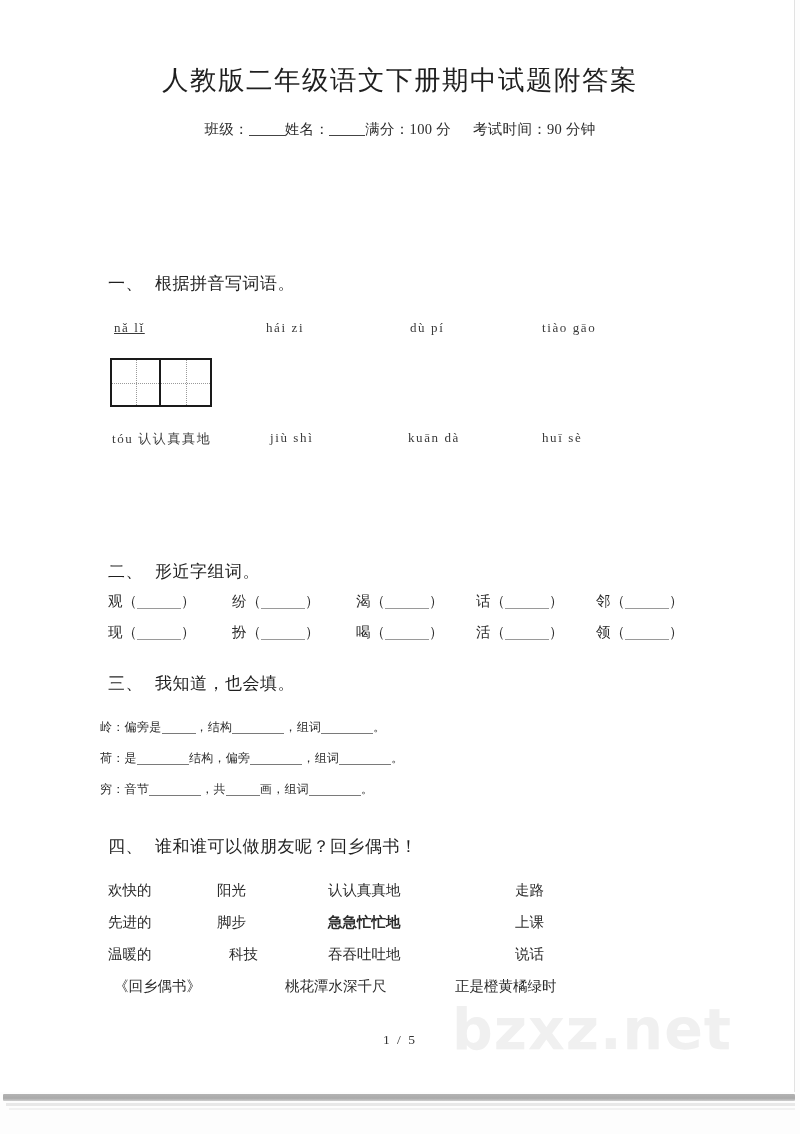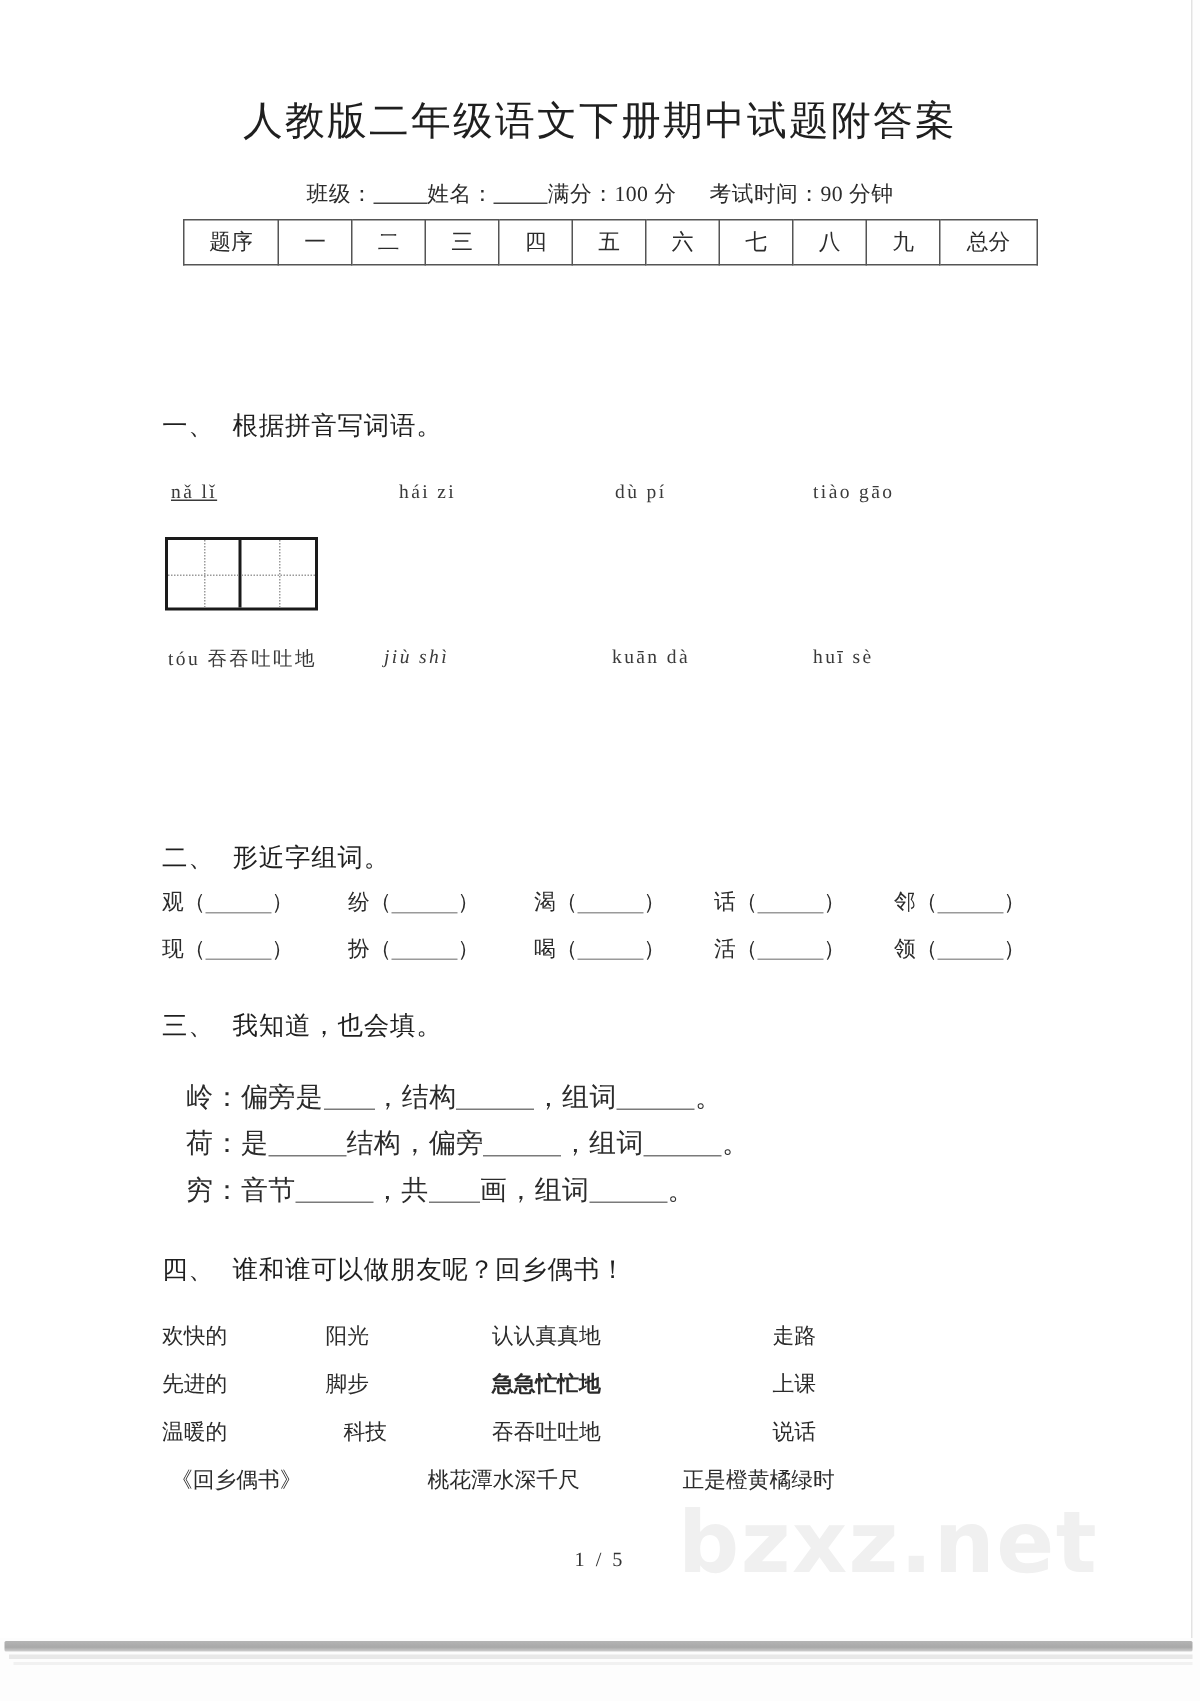--- a/index.html
+++ b/index.html
@@ -203,22 +203,22 @@
     display: inline-block;
     border-bottom: 1px solid #9a9a9a;
     width: 44px;
     height: 1em;
     vertical-align: -3px;
   }
 
   
   .fill-line {
     position: absolute;
-    left: 24px;
-    font-size: 18px;
+    left: 0;
+    font-size: 12px;
     color: #2b2b2b;
     white-space: nowrap;
     letter-spacing: 0.3px;
   }
   .fb {
     display: inline-block;
     border-bottom: 1px solid #7a7a7a;
     height: 1em;
     vertical-align: -3px;
   }
@@ -265,55 +265,42 @@
     <div class="watermark">bzxz.net</div>
 
     <div class="doc-title">人教版二年级语文下册期中试题附答案</div>
 
     <div class="meta-line">
       <span>班级：</span><span class="blank-u"></span><span>姓名：</span><span class="blank-u"></span><span>满分：</span><span>100 分</span><span class="meta-gap"></span><span>考试时间：</span><span>90 分钟</span>
     </div>
 
     <table class="score-table">
       <tbody>
-        <tr>
-          <td class="label-col">题序</td>
-          <td class="num-col">一</td>
-          <td class="num-col">二</td>
-          <td class="num-col">三</td>
-          <td class="num-col">四</td>
-          <td class="num-col">五</td>
-          <td class="num-col">六</td>
-          <td class="num-col">七</td>
-          <td class="num-col">八</td>
-          <td class="num-col">九</td>
-          <td class="total-col">总分</td>
-        </tr>
       </tbody>
     </table>
 
     <div class="sec-head" style="top:272px;">
       <span class="sec-num">一、</span><span>根据拼音写词语。</span>
     </div>
 
     <div class="pinyin-row" style="top:320px;">
       <span class="pinyin-item" style="left:14px;text-decoration:underline;">nǎ lǐ</span>
       <span class="pinyin-item" style="left:166px;">hái zi</span>
       <span class="pinyin-item" style="left:310px;">dù pí</span>
       <span class="pinyin-item" style="left:442px;">tiào gāo</span>
     </div>
 
     <div class="tzg" style="left:10px; top:358px;">
       <div class="tzg-cell"></div>
       <div class="tzg-cell"></div>
     </div>
 
     <div class="pinyin-row" style="top:430px;">
-      <span class="pinyin-item" style="left:12px;">tóu 吞吞吐吐地</span>
-      <span class="pinyin-item" style="left:156px;font-style:italic;">jiù shì</span>
+      <span class="pinyin-item" style="left:12px;">tóu 认认真真地</span>
+      <span class="pinyin-item" style="left:170px;">jiù shì</span>
       <span class="pinyin-item" style="left:308px;">kuān dà</span>
       <span class="pinyin-item" style="left:442px;">huī sè</span>
     </div>
 
     <div class="sec-head" style="top:550px;margin-top:10px;">
       <span class="sec-num">二、</span><span>形近字组词。</span>
     </div>
 
     <div class="xjz-row" style="top:592px;">
       <span class="xjz-item" style="left:8px;"><span>观</span>（<span class="paren-blank"></span>）</span>

